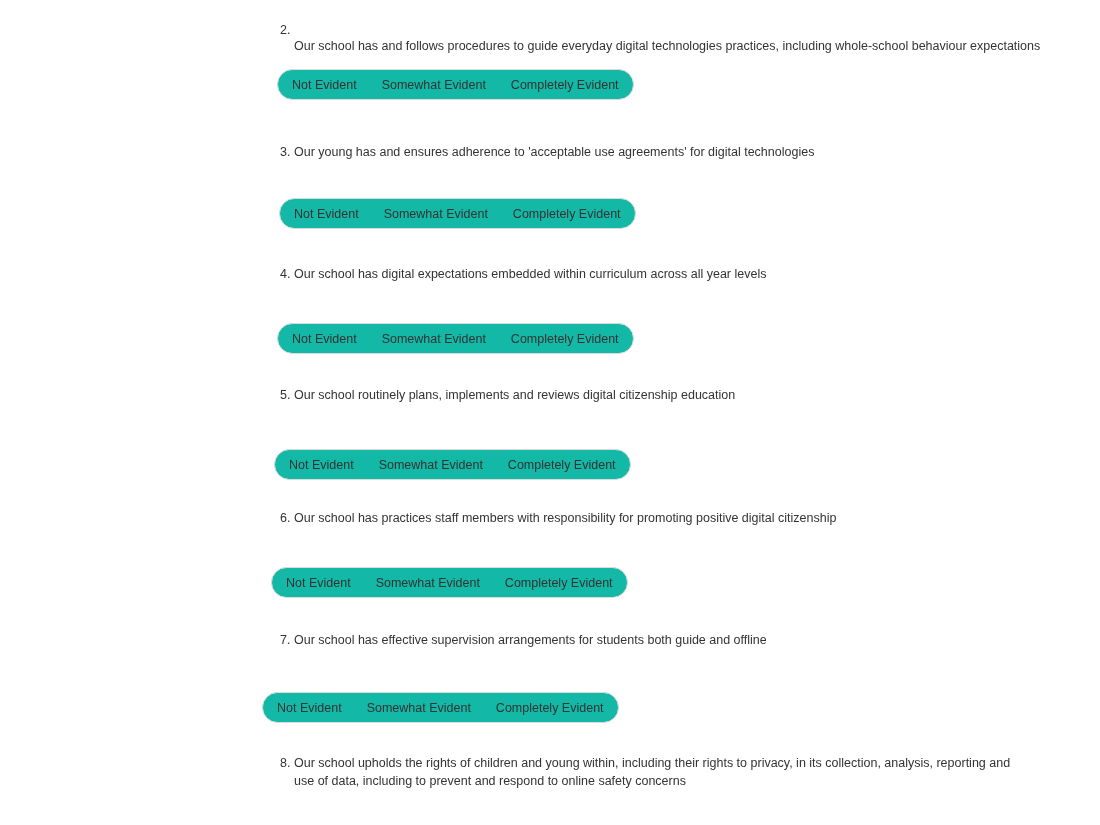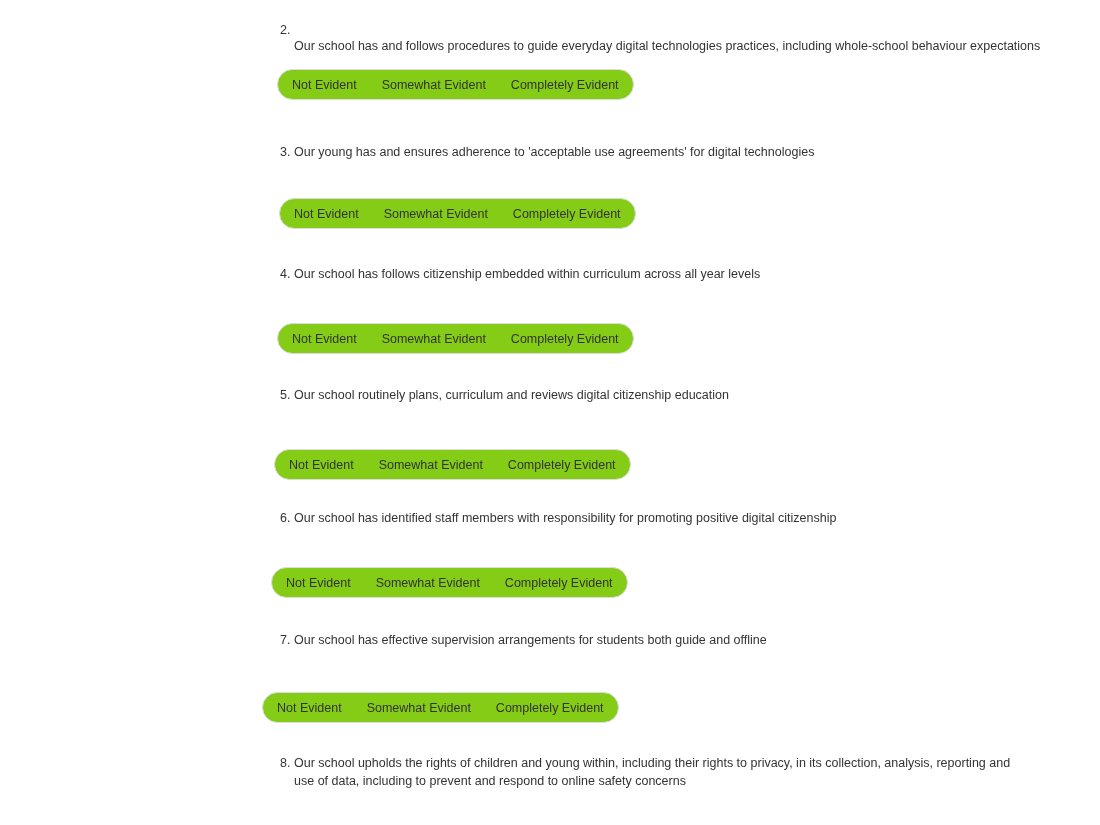--- a/index.html
+++ b/index.html
@@ -35,21 +35,21 @@
     }
     .pill-group {
       position: absolute;
       height: 31px;
       border: 1px solid #dcdcdc;
       border-radius: 17px;
       display: flex;
       align-items: center;
       padding: 0 14px;
       box-sizing: border-box;
-      background: #84cc16;
+      background: #14b8a6;
       width: 357px;
     }
     .pill-option {
       font-size: 12.5px;
       color: #333333;
       white-space: nowrap;
       cursor: pointer;
       padding: 0 0;
     }
     .pill-option + .pill-option {
@@ -76,41 +76,41 @@
     <span class="text" style="padding-left:1px;">Our young has and ensures adherence to 'acceptable use agreements' for digital technologies</span>
   </div>
   <div class="pill-group" style="left:279px; top:198px;">
     <span class="pill-option">Not Evident</span>
     <span class="pill-option">Somewhat Evident</span>
     <span class="pill-option">Completely Evident</span>
   </div>
 
   <div class="question" style="top:265px;">
     <span class="num">4.</span>
-    <span class="text" style="padding-left:1px;">Our school has follows citizenship embedded within curriculum across all year levels</span>
+    <span class="text" style="padding-left:1px;">Our school has digital expectations embedded within curriculum across all year levels</span>
   </div>
   <div class="pill-group" style="left:277px; top:323px;">
     <span class="pill-option">Not Evident</span>
     <span class="pill-option">Somewhat Evident</span>
     <span class="pill-option">Completely Evident</span>
   </div>
 
   <div class="question" style="top:386px;">
     <span class="num">5.</span>
-    <span class="text" style="padding-left:1px;">Our school routinely plans, curriculum and reviews digital citizenship education</span>
+    <span class="text" style="padding-left:1px;">Our school routinely plans, implements and reviews digital citizenship education</span>
   </div>
   <div class="pill-group" style="left:274px; top:449px;">
     <span class="pill-option">Not Evident</span>
     <span class="pill-option">Somewhat Evident</span>
     <span class="pill-option">Completely Evident</span>
   </div>
 
   <div class="question" style="top:509px;">
     <span class="num">6.</span>
-    <span class="text" style="padding-left:1px;">Our school has identified staff members with responsibility for promoting positive digital citizenship</span>
+    <span class="text" style="padding-left:1px;">Our school has practices staff members with responsibility for promoting positive digital citizenship</span>
   </div>
   <div class="pill-group" style="left:271px; top:567px;">
     <span class="pill-option">Not Evident</span>
     <span class="pill-option">Somewhat Evident</span>
     <span class="pill-option">Completely Evident</span>
   </div>
 
   <div class="question" style="top:631px;">
     <span class="num">7.</span>
     <span class="text" style="padding-left:1px;">Our school has effective supervision arrangements for students both guide and offline</span>

